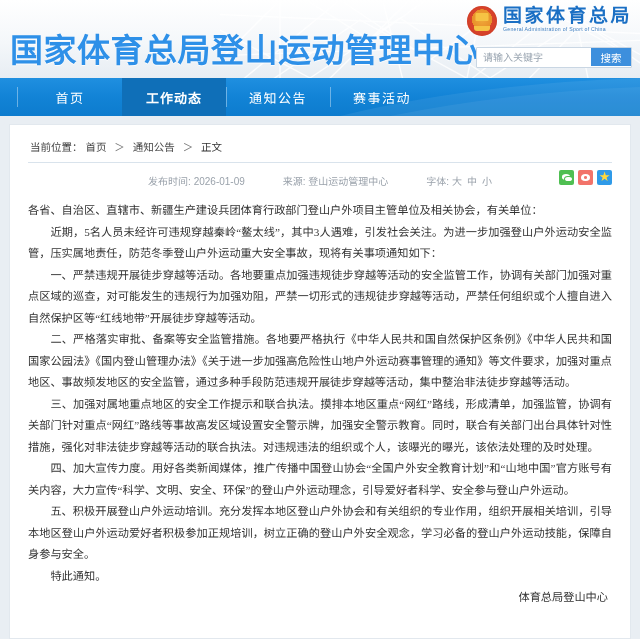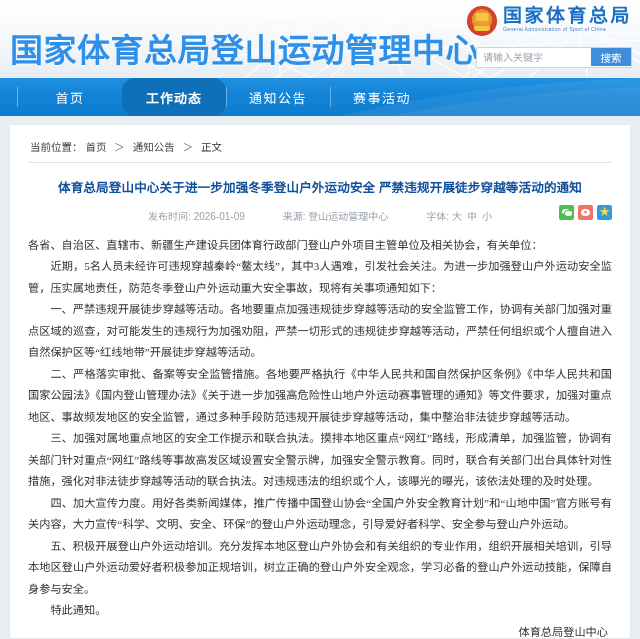--- a/index.html
+++ b/index.html
@@ -89,21 +89,21 @@
     display:flex; align-items:center; justify-content:center;
     min-width:104px; padding:0 14px;
     color:#ffffff; font-size:13px; cursor:pointer;
     letter-spacing:1.5px; z-index:2;
   }
   .nav-item + .nav-item::before{
     content:""; position:absolute; left:0; top:9px;
     width:1px; height:20px; background:rgba(255,255,255,.38);
   }
   .nav-item.active{
-    background:#0f6fb8; font-weight:bold; letter-spacing:1px;border-radius:13px;
+    background:#0f6fb8; font-weight:bold; letter-spacing:1px;
   }
   .nav-item.active::before{ display:none; }
   .nav-item.first::before{ display:none; }
   .nav-lead{
     width:18px; position:relative; z-index:2;
   }
   .nav-lead::after{
     content:""; position:absolute; right:0; top:9px;
     width:1px; height:20px; background:rgba(255,255,255,.38);
   }
@@ -254,21 +254,20 @@
 
     <div class="breadcrumb">
       <span>当前位置：</span>
       <a>首页</a>
       <span class="sep">＞</span>
       <a>通知公告</a>
       <span class="sep">＞</span>
       <span class="label">正文</span>
     </div>
 
-    <div class="article-title">体育总局登山中心关于进一步加强冬季登山户外运动安全 严禁违规开展徒步穿越等活动的通知</div>
 
     <div class="meta">
       <span class="meta-item">
         <span>发布时间:</span>
         <span>2026-01-09</span>
       </span>
       <span class="meta-item">
         <span>来源:</span>
         <span>登山运动管理中心</span>
       </span>

